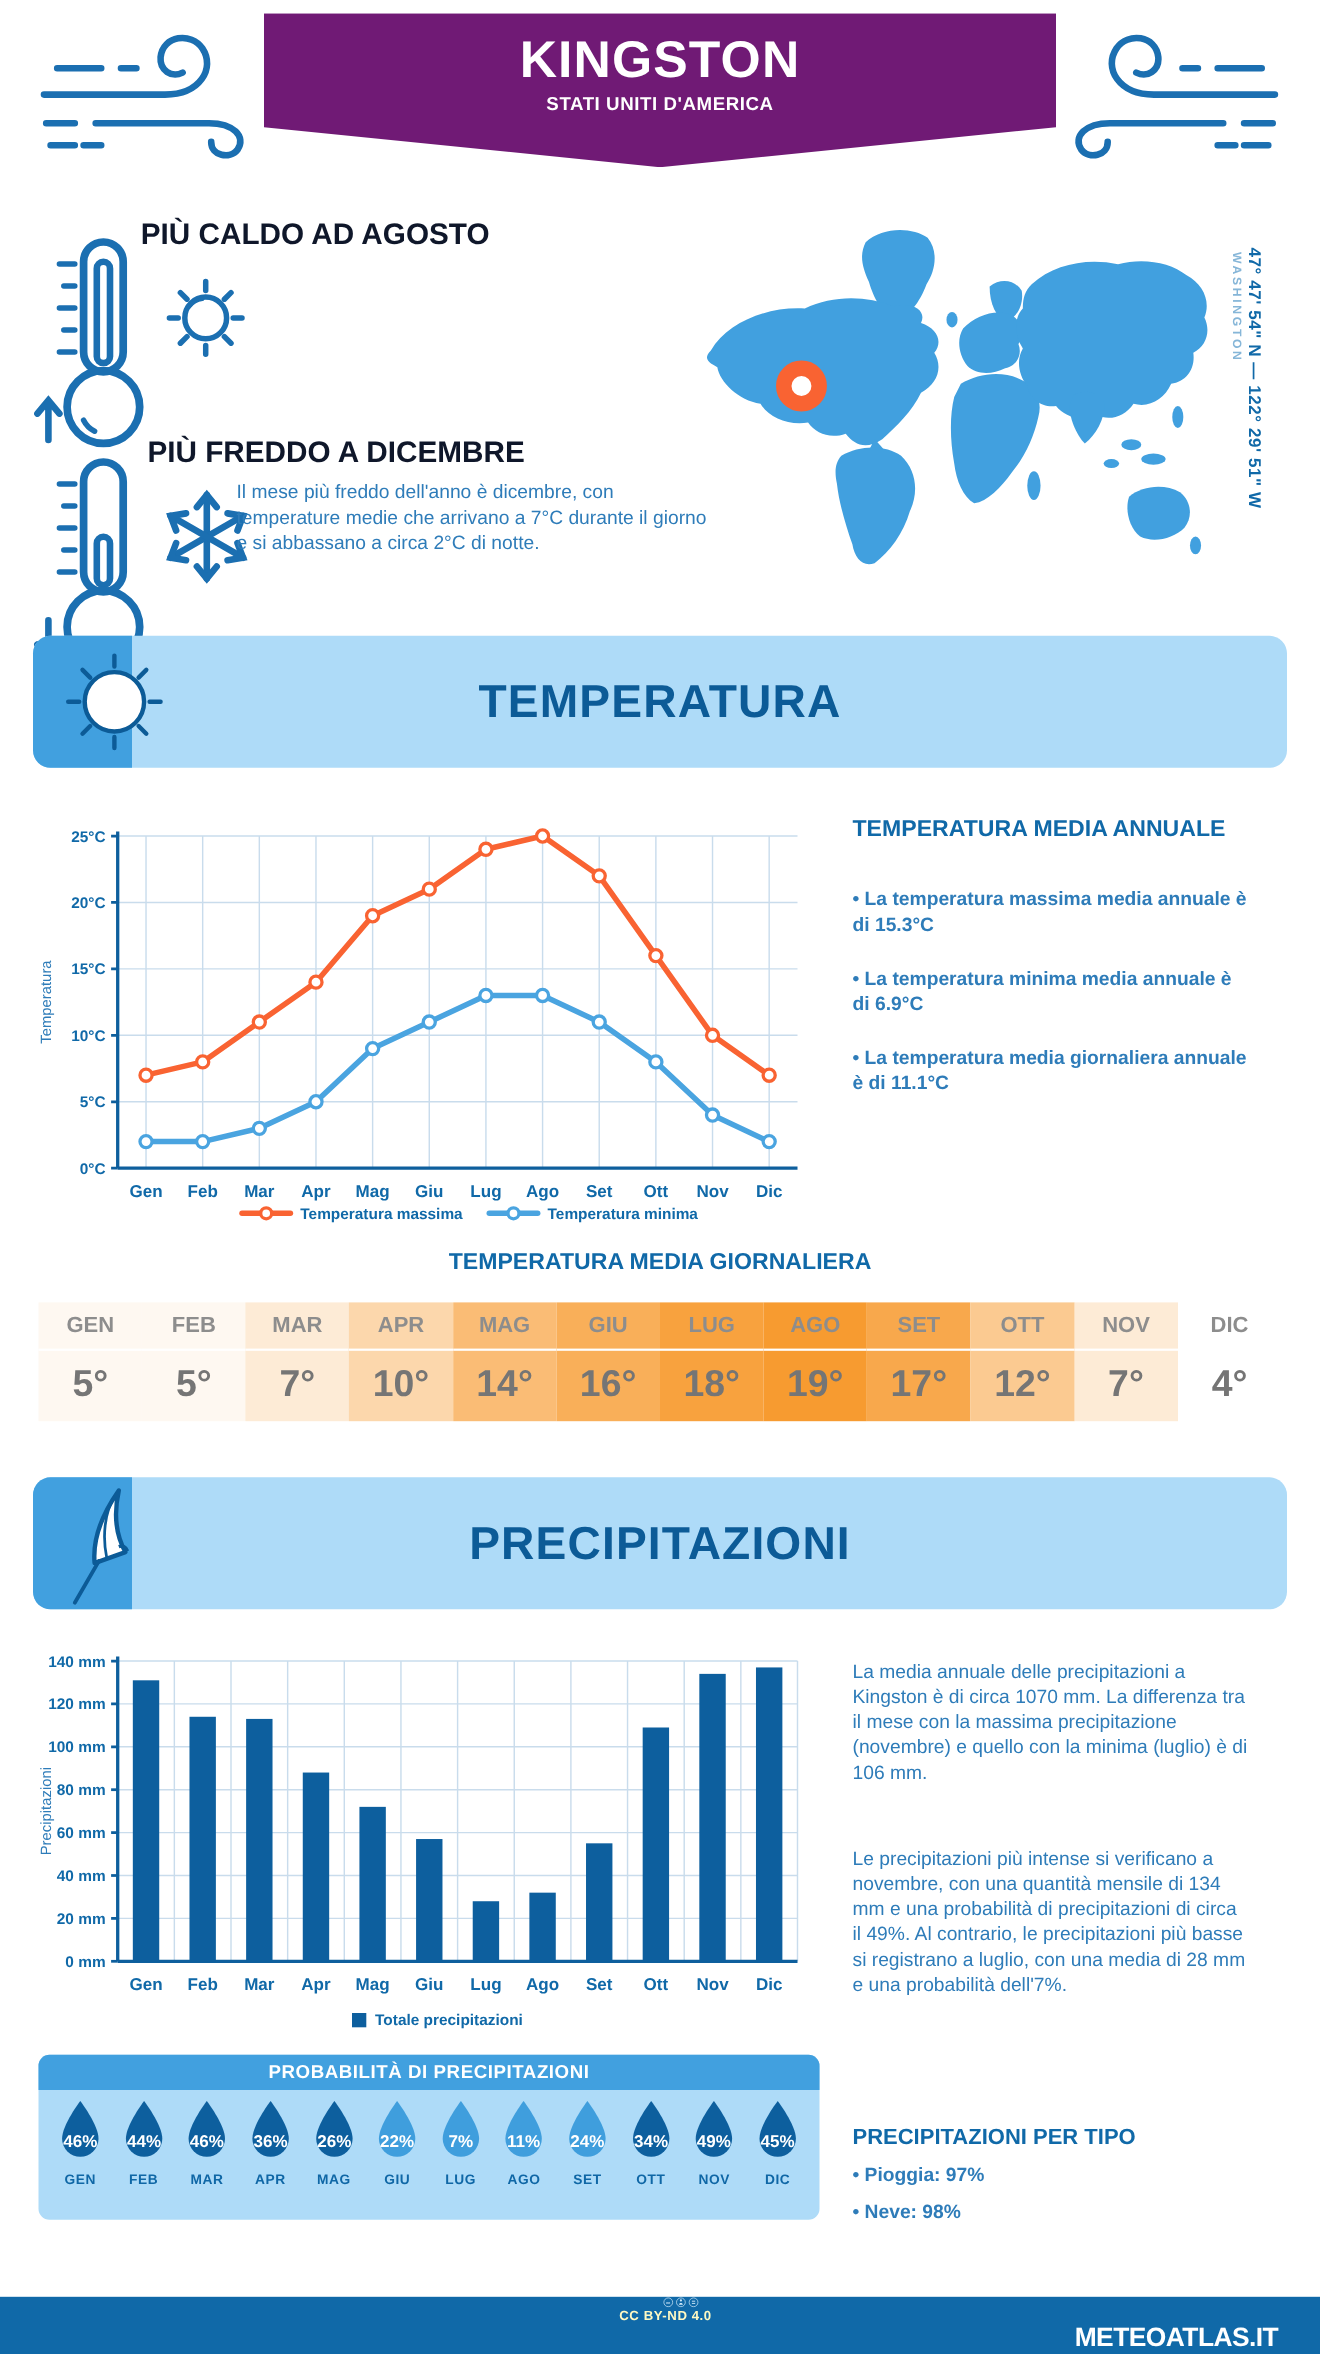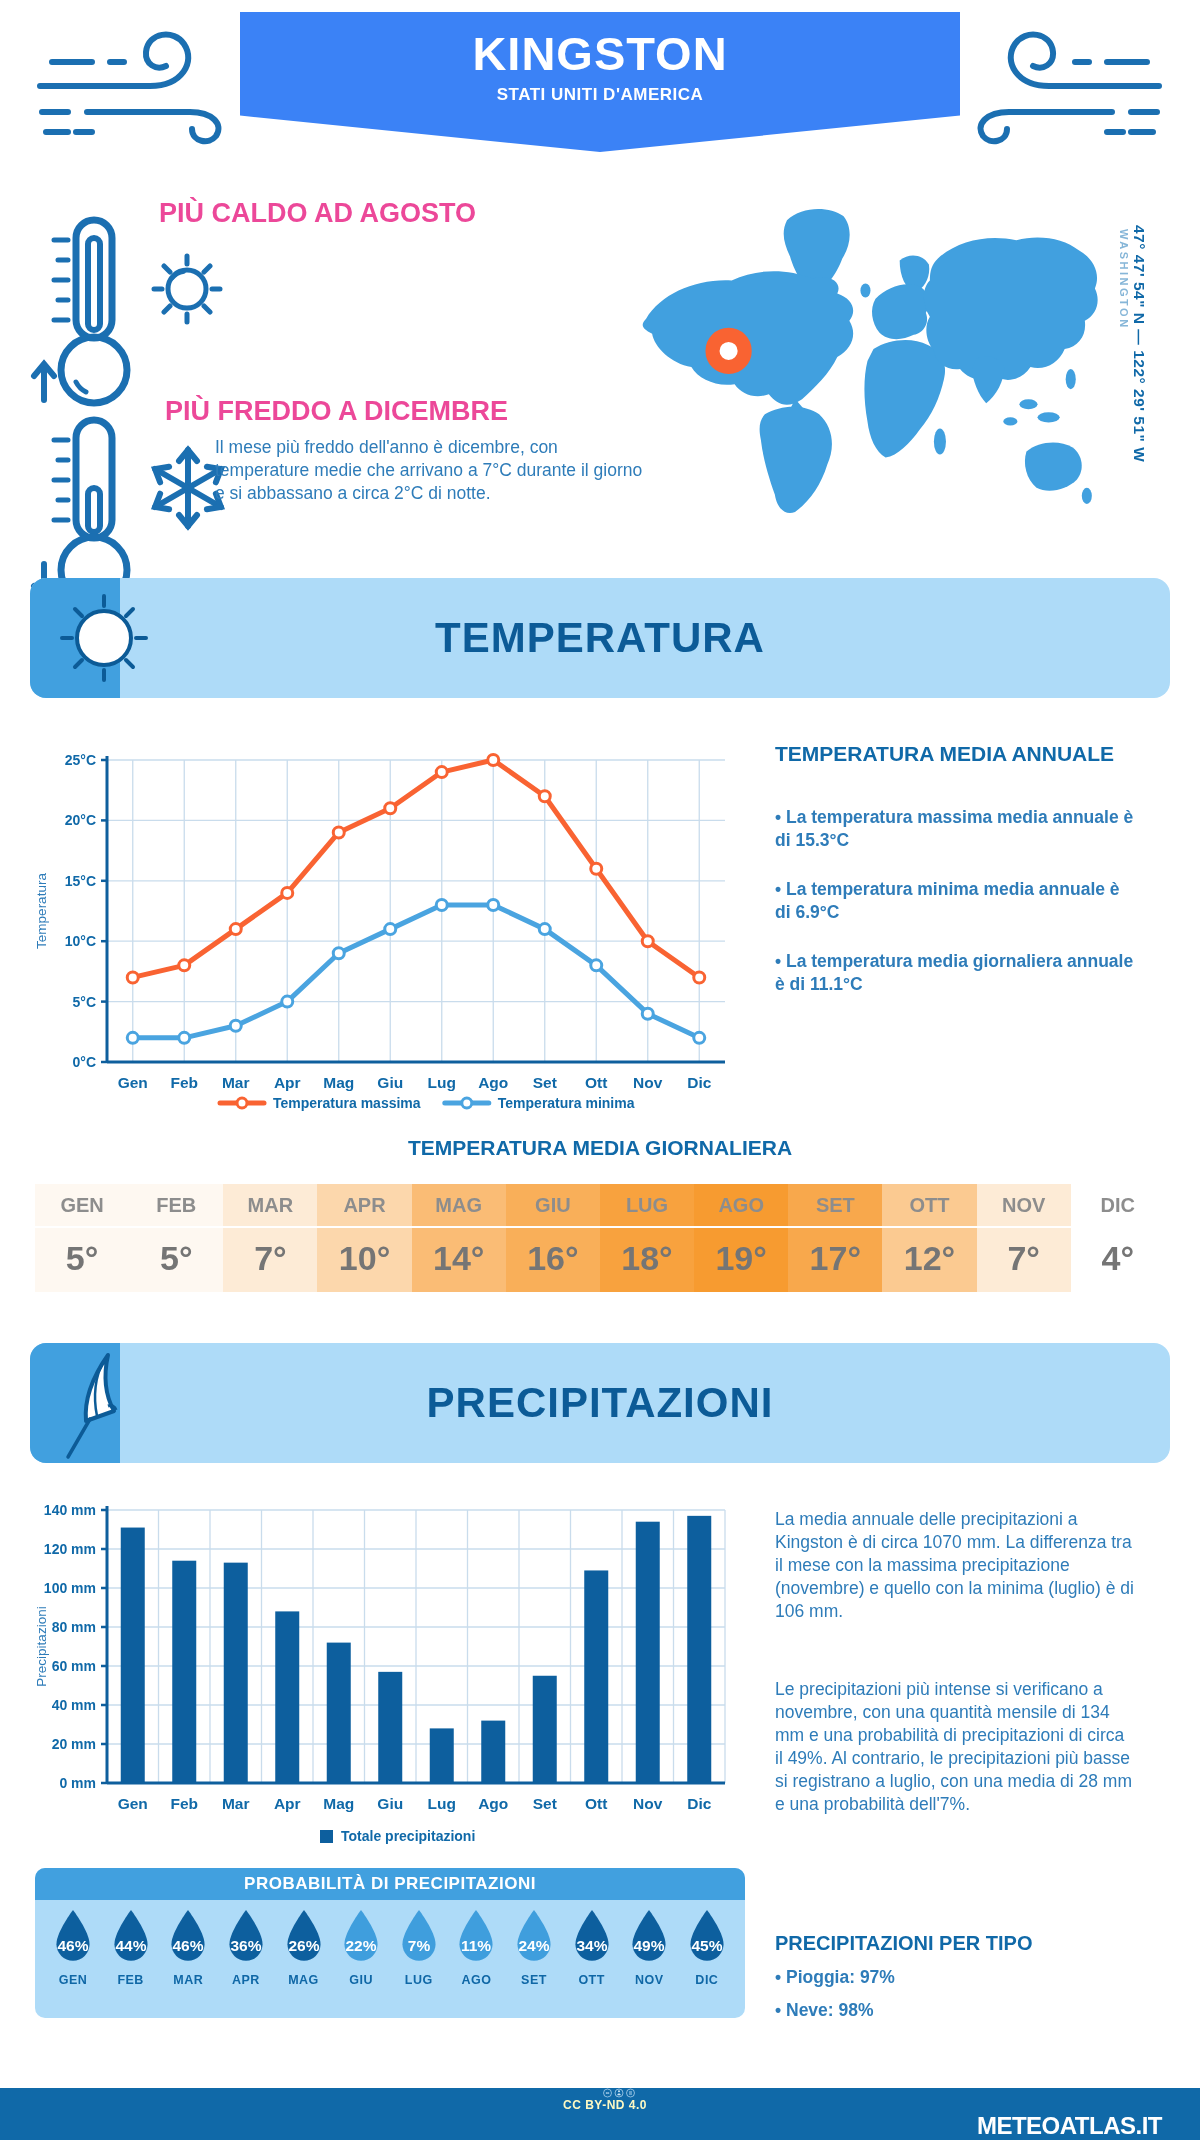--- a/index.html
+++ b/index.html
@@ -1,29 +1,29 @@
 <!DOCTYPE html>
 <html><head>
 <meta charset="utf-8">
 <style>
   html,body{margin:0;padding:0;background:#fff;}
   body{font-family:"Liberation Sans",sans-serif;}
   #page{position:relative;width:1200px;height:2140px;background:#fff;overflow:hidden;}
   .abs{position:absolute;}
 
   
-  #header-band{left:240px;top:12px;width:720px;height:140px;background:#3b82f6;
+  #header-band{left:240px;top:12px;width:720px;height:140px;background:#701a75;
     clip-path:polygon(0 0,100% 0,100% 74%,50% 100%,0 74%);text-align:center;color:#fff;}
   #header-band h1{margin:14px 0 0;font-size:47px;letter-spacing:1px;}
   #header-band h2{margin:4px 0 0;font-size:17px;font-weight:600;letter-spacing:.5px;}
 
   .blue-h{color:#1069a8;font-weight:bold;}
   .body-text{color:#2e7cb9;font-size:17.5px;line-height:1.32;}
 
-  .hl-title{font-size:27px;color:#ec4899;font-weight:bold;margin-left:31px;}
+  .hl-title{font-size:27px;color:#0f172a;font-weight:bold;}
 
   
   .banner{width:1140px;height:120px;background:#aedbf8;border-radius:16px;}
   .banner .accent{position:absolute;left:0;top:0;width:90px;height:120px;background:#41a0df;border-radius:16px 0 0 16px;}
   .banner .b-title{position:absolute;left:0;top:0;width:100%;height:120px;display:flex;align-items:center;justify-content:center;
     font-size:42px;font-weight:bold;color:#0c5b97;letter-spacing:1px;}
 
   
   #daily-table{left:35px;top:1184px;width:1130px;display:flex;}
   .tcol{width:94.16px;text-align:center;}

